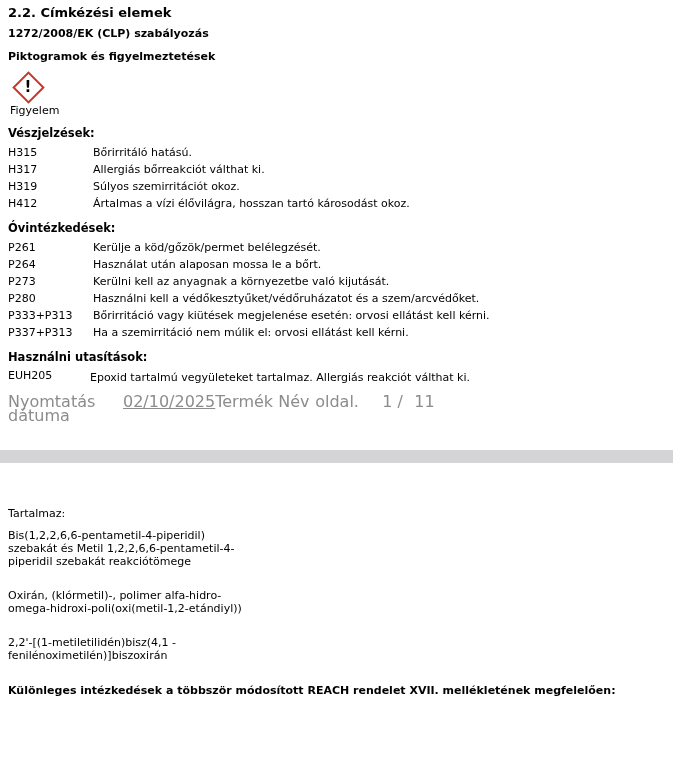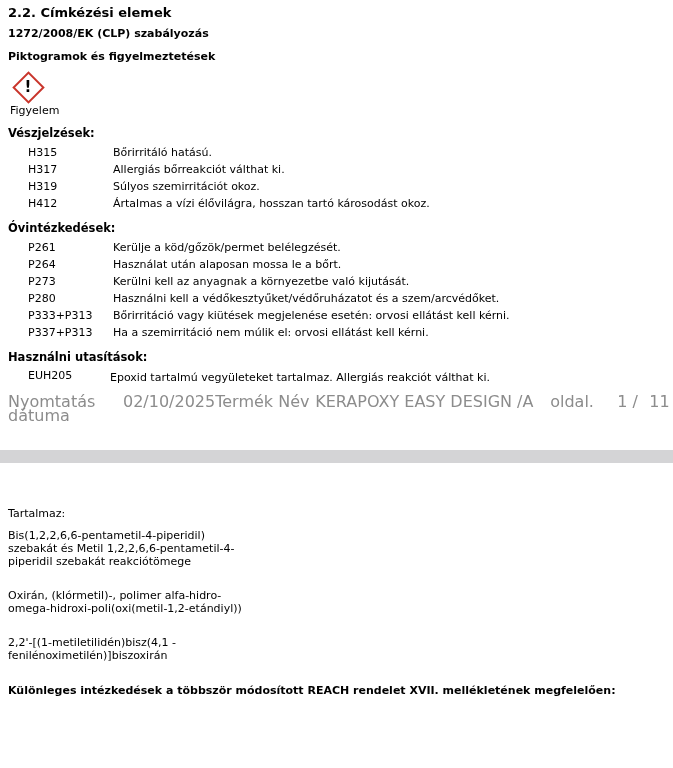--- a/index.html
+++ b/index.html
@@ -22,32 +22,32 @@
     position:absolute;left:5px;top:5px;width:19px;height:19px;
     background:#fff;border:2.5px solid #c9352b;transform:rotate(45deg);
   }
   .diamond-mark{
     position:absolute;left:0;top:4px;width:32px;text-align:center;
     font-weight:bold;font-size:15px;color:#000;line-height:24px;
   }
   .picto-label{font-size:11px;margin-top:1px;}
 
   .stmt-row{display:flex;line-height:17px;}
-  .stmt-row .code{flex:0 0 85px;margin-left:20px;}
+  .stmt-row .code{flex:0 0 85px;}
   .stmt-row .text{flex:1;}
   .stmt-row.euh .code{flex:0 0 82px;}
   .stmt-row.euh .text{white-space:pre-line;line-height:15px;padding-top:2px;}
   .stmt-row.euh{line-height:15px;margin-bottom:2px;}
 
   .footer{
     display:flex;color:#8c8c8c;font-size:16px;margin-top:10px;
     line-height:14px;
   }
   .footer .f-date-label{flex:0 0 115px;}
-  .footer .f-date{flex:0 0 77px;}
+  .footer .f-date{flex:0 0 77px;text-decoration:underline;}
   .footer .f-prod-label{flex:0 0 100px;}
   .footer .f-prod-name{flex:0 0 235px;}
   .footer .f-page-label{flex:0 0 67px;}
   .footer .f-page-cur{flex:0 0 32px;}
   .footer .f-page-tot{flex:0 0 20px;}
 
   .page-sep{height:13px;background:#d4d4d6;margin-top:27px;}
 
   .page2{padding:44px 8px 0 8px;}
   .h-contains{font-size:11px;font-weight:normal;margin:0 0 9px 0;}
@@ -118,21 +118,20 @@
   <div class="h-section">Használni utasítások:</div>
   <div class="stmt-row euh">
     <span class="code">EUH205</span>
     <span class="text">Epoxid tartalmú vegyületeket tartalmaz. Allergiás reakciót válthat ki.</span>
   </div>
 
   <div class="footer">
     <span class="f-date-label">Nyomtatás dátuma</span>
     <span class="f-date">02/10/2025</span>
     <span class="f-prod-label">Termék Név</span>
-    <span class="f-prod-name">KERAPOXY EASY DESIGN /A</span>
     <span class="f-page-label">oldal.</span>
     <span class="f-page-cur">1 /</span>
     <span class="f-page-tot">11</span>
   </div>
 </div>
 
 <div class="page-sep"></div>
 
 <div class="page2">
   <div class="h-contains">Tartalmaz:</div>

